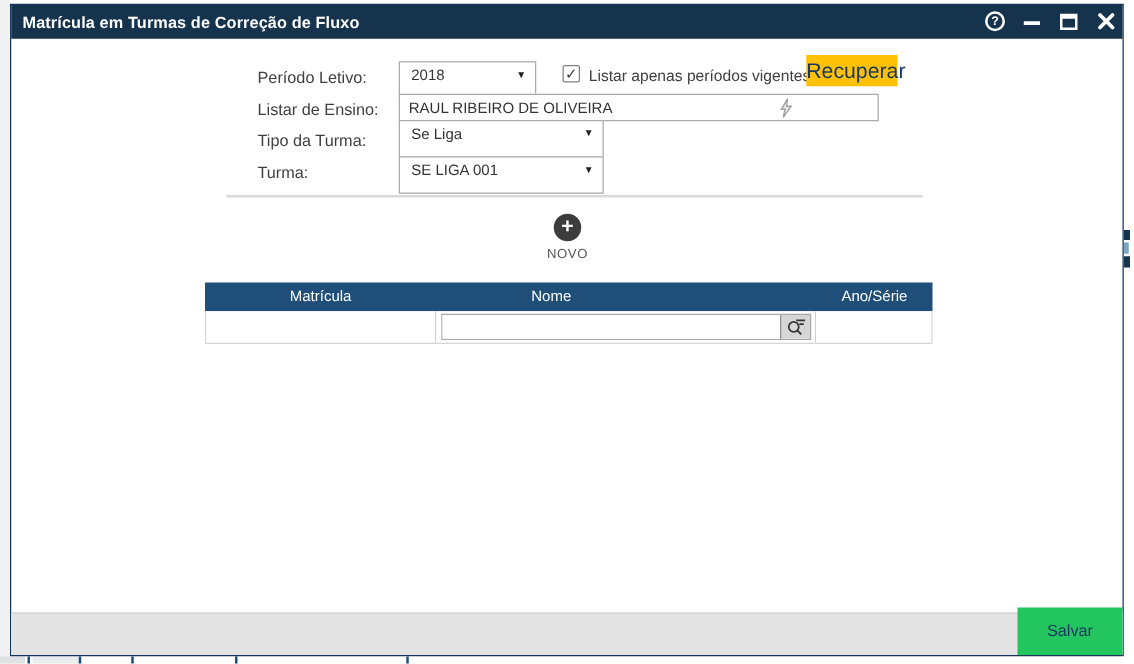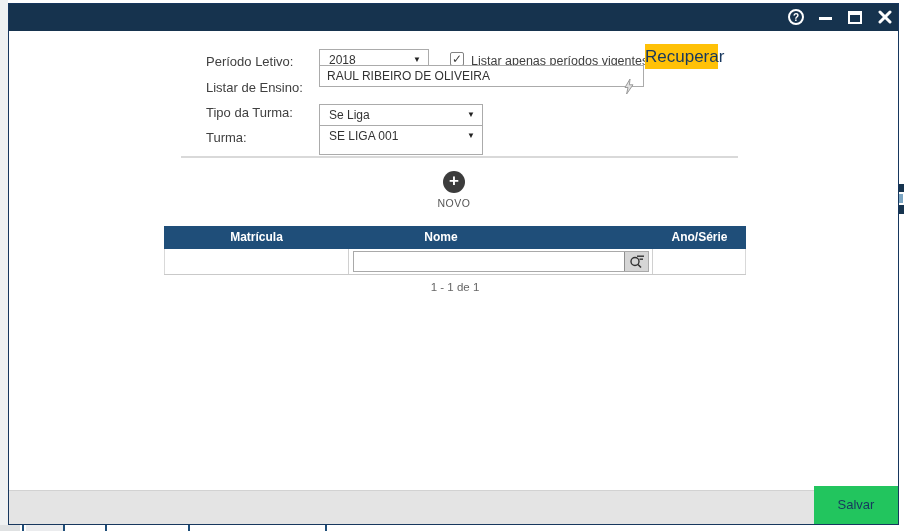--- a/index.html
+++ b/index.html
@@ -54,21 +54,21 @@
   .divider { position:absolute; left:172px; top:152px; width:557px; height:2px; background:#d9d9d9; }
 
   .novo-circle { position:absolute; left:434px; top:167px; width:22px; height:22px;
     border-radius:50%; background:#3c3c3c; color:#fff; font-size:17px; font-weight:bold;
     text-align:center; line-height:20px; cursor:pointer; }
   .novo-label { position:absolute; left:409px; top:193px; width:72px; text-align:center;
     color:#555; font-size:10.5px; letter-spacing:.5px; cursor:pointer; }
 
   
   .tbl { position:absolute; left:155px; top:222px; width:582px; }
-  .tbl-head { display:flex; background:#1f4e79; color:#fff; font-weight:bold; font-size:12px;
+  .tbl-head { display:flex; background:#1f4e79; color:#fff; font-weight:normal; font-size:12px;
     height:23px; line-height:23px; }
   .th { text-align:center; }
   .th.c1 { width:185px; }
   .th.c2 { width:304px; padding-right:120px; }
   .th.c3 { width:93px; }
   .tbl-row { display:flex; height:26px; border-bottom:1px solid #c9c9c9; }
   .td { border-right:1px solid #d0d0d0; position:relative; background:#fff; }
   .td.c1 { width:185px; border-left:1px solid #d9d9d9; }
   .td.c2 { width:304px; }
   .td.c3 { width:93px; border-right:1px solid #d9d9d9; }
@@ -105,20 +105,21 @@
     <div class="t" style="left:22px"></div>
     <div class="t" style="left:63px"></div>
     <div class="t" style="left:105px"></div>
     <div class="t" style="left:188px"></div>
     <div class="t" style="left:325px"></div>
   </div>
 
   <div class="dialog">
 
     <div class="titlebar">
+      <span class="title">Matrícula em Turmas de Correção de Fluxo</span>
       <div class="help-circle winbtn">
         <span>?</span>
       </div>
       <div class="min-glyph"></div>
       <div class="max-glyph"></div>
       <div class="close-glyph">
         <svg width="14" height="14" viewBox="0 0 14 14">
           <line x1="2" y1="2" x2="12" y2="12" stroke="#fff" stroke-width="3" stroke-linecap="round"></line>
           <line x1="12" y1="2" x2="2" y2="12" stroke="#fff" stroke-width="3" stroke-linecap="round"></line>
         </svg>
@@ -130,29 +131,29 @@
       <span class="val">2018</span>
       <span class="arrow">▼</span>
     </div>
     <div class="checkbox">
       <span>✓</span>
     </div>
     <span class="chk-label">Listar apenas períodos vigentes</span>
     <div class="btn-recuperar">Recuperar</div>
 
     <span class="flabel" style="top:76px">Listar de Ensino:</span>
-    <input class="textinput" style="left: 310px; top: 61px; width: 325px;" value="RAUL RIBEIRO DE OLIVEIRA">
+    <input class="textinput" style="left: 310px; top: 71px; width: 384px;" value="RAUL RIBEIRO DE OLIVEIRA">
     <div class="bolt">
       <svg width="12" height="17" viewBox="0 0 12 17">
         <path d="M7 1 L2 9.5 H5 L3.6 16 L10 6.8 H6.4 Z" fill="#e3e3e3" stroke="#9a9a9a" stroke-width="1"></path>
       </svg>
     </div>
 
     <span class="flabel" style="top:101px">Tipo da Turma:</span>
-    <div class="selectbox" style="left:310px; top:100px; width:164px;">
+    <div class="selectbox" style="left:310px; top:92px; width:164px;">
       <span class="val">Se Liga</span>
       <span class="arrow">▼</span>
     </div>
 
     <span class="flabel" style="top:126px">Turma:</span>
     <div class="selectbox" style="left:310px; top:121px; width:164px;">
       <span class="val">SE LIGA 001</span>
       <span class="arrow">▼</span>
     </div>
 
@@ -180,19 +181,18 @@
                 <line x1="9" y1="10.5" x2="12" y2="13.5" stroke="#333" stroke-width="1.6"></line>
                 <line x1="8" y1="2.2" x2="15" y2="2.2" stroke="#333" stroke-width="1.4"></line>
                 <line x1="10.5" y1="5.2" x2="14" y2="5.2" stroke="#333" stroke-width="1.4"></line>
               </svg>
             </div>
           </div>
         </div>
         <div class="td c3"></div>
       </div>
     </div>
-    <div class="pagination">1 - 1 de 1</div>
 
     <div class="footer"></div>
     <div class="btn-salvar">Salvar</div>
 
   </div>
 </div>
 
 </body></html>

